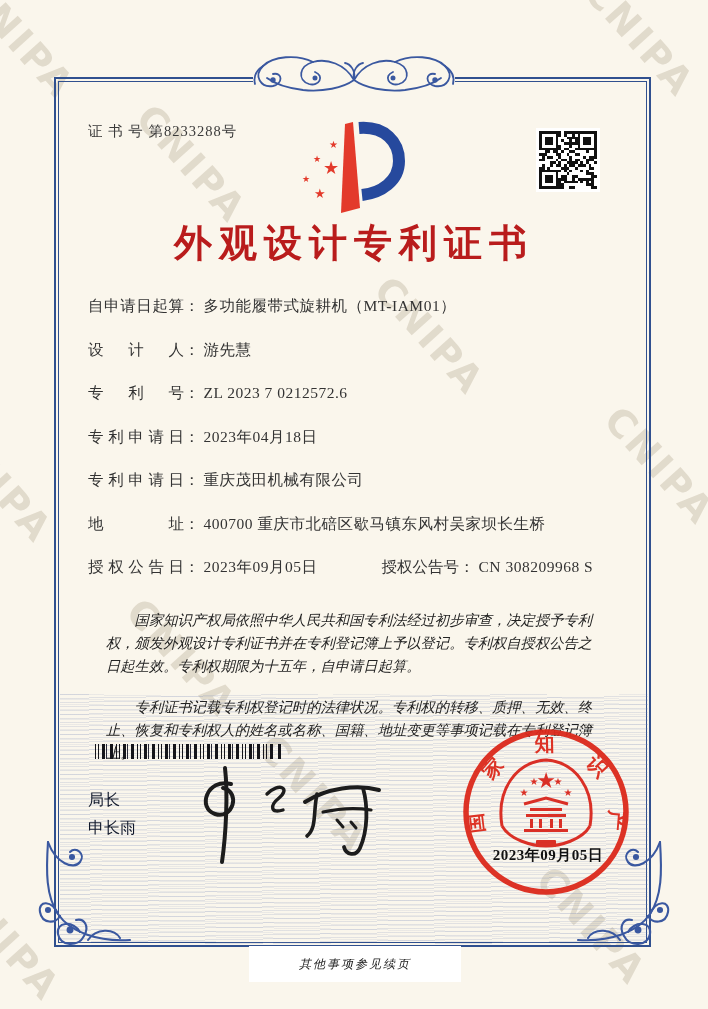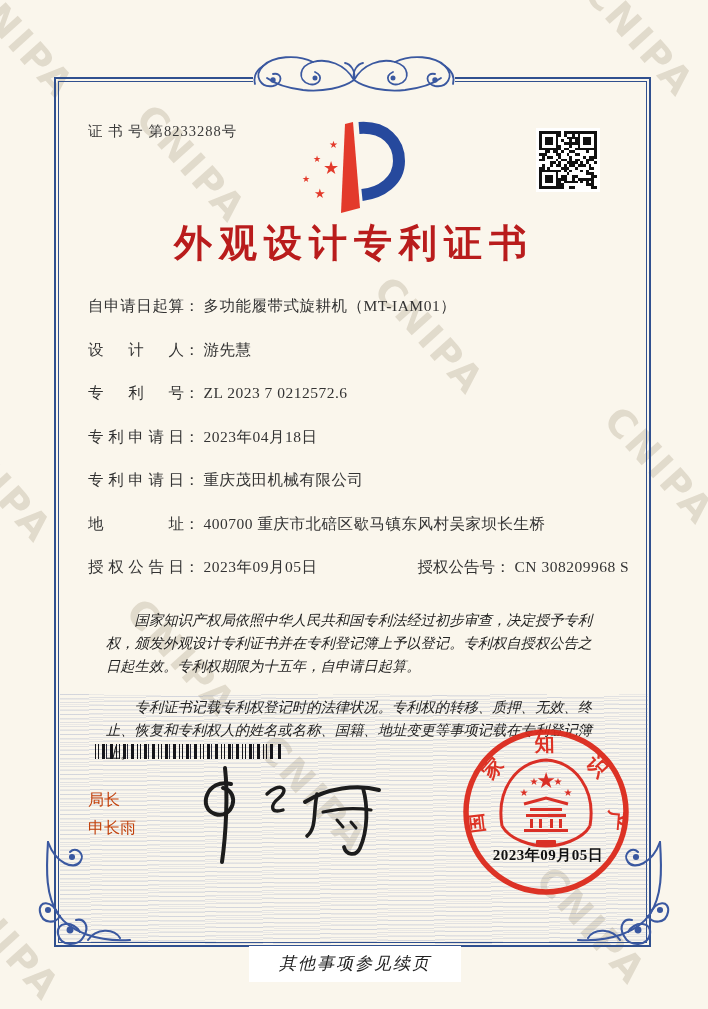--- a/index.html
+++ b/index.html
@@ -37,47 +37,47 @@
   .qr-grid div.on{background:#111;}
 
   .title{position:absolute;left:0;top:218px;width:708px;text-align:center;
          font-size:38px;font-weight:bold;letter-spacing:7px;color:#b91c1c;}
 
   .fields{position:absolute;left:88px;top:296px;width:540px;font-size:15.5px;color:#333;}
   .frow{height:21px;margin-bottom:22.5px;white-space:nowrap;}
   .lbl{display:inline-block;width:96px;text-align:justify;text-align-last:justify;vertical-align:top;}
   .colon{display:inline-block;margin-right:4px;}
   .val{letter-spacing:0.5px;}
-  .pair2{margin-left:100px;}
+  .pair2{margin-left:64px;}
 
   .paras{position:absolute;left:88px;top:591px;width:536px;font-size:14.3px;line-height:23px;
          font-style:italic;color:#222;}
   .paras p{margin:18px;text-indent:2em;}
 
   .barcode{position:absolute;left:95px;top:744px;width:186px;height:15px;
     background:repeating-linear-gradient(90deg,
       #15151a 0 1.5px, transparent 1.5px 3px,
       #15151a 3px 4px, transparent 4px 7px,
       #15151a 7px 10px, transparent 10px 11.5px,
       #2a2a38 11.5px 12.5px, transparent 12.5px 15px,
       #15151a 15px 18px, transparent 18px 21px);}
 
   .signer{position:absolute;left:88px;top:786px;font-family:Liberation Serif, serif;
-          font-size:16px;color:#c2410c;line-height:28px;}
+          font-size:16px;color:#0f172a;line-height:28px;}
   .signature{position:absolute;left:165px;top:762px;width:240px;height:105px;}
 
   .seal{position:absolute;left:460px;top:726px;width:172px;height:172px;opacity:0.95;}
   .seal-date{position:absolute;left:466px;top:846px;width:164px;text-align:center;
              font-size:15px;font-weight:600;color:#111;letter-spacing:0.5px;}
 
   .page-num{position:absolute;left:0;top:900px;width:708px;text-align:center;
             font-size:12.5px;letter-spacing:1px;color:#222;}
 
   .cont-note{position:absolute;left:249px;top:946px;width:212px;height:36px;background:#ffffff;
-             text-align:center;line-height:36px;font-size:17px;font-style:italic;
+             text-align:center;line-height:36px;font-size:12px;font-style:italic;
              letter-spacing:2px;color:#222;}
 </style>
 </head>
 <body>
 
 <div id="page">
 
   <div class="wm" style="left:-12px;top:-28px">CNIPA</div>
   <div class="wm" style="left:608px;top:-30px">CNIPA</div>
   <div class="wm" style="left:160px;top:96px">CNIPA</div>

